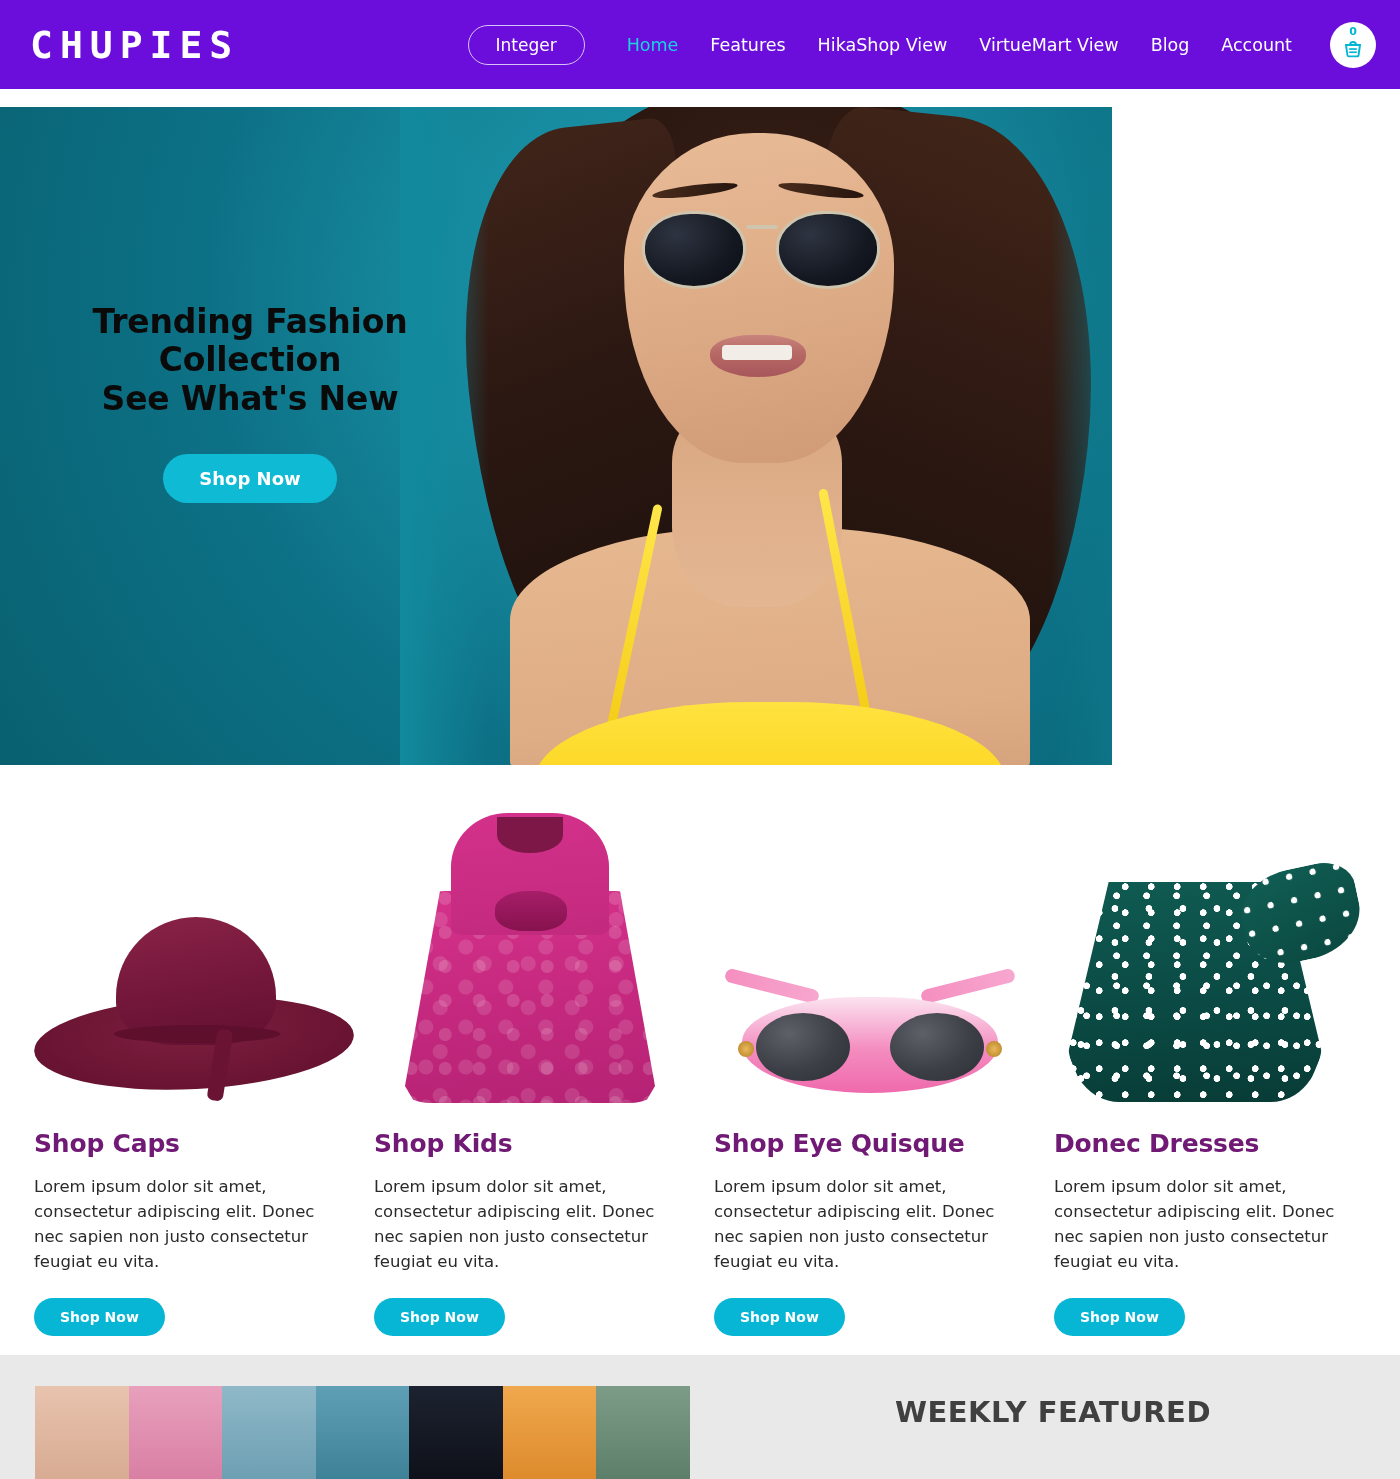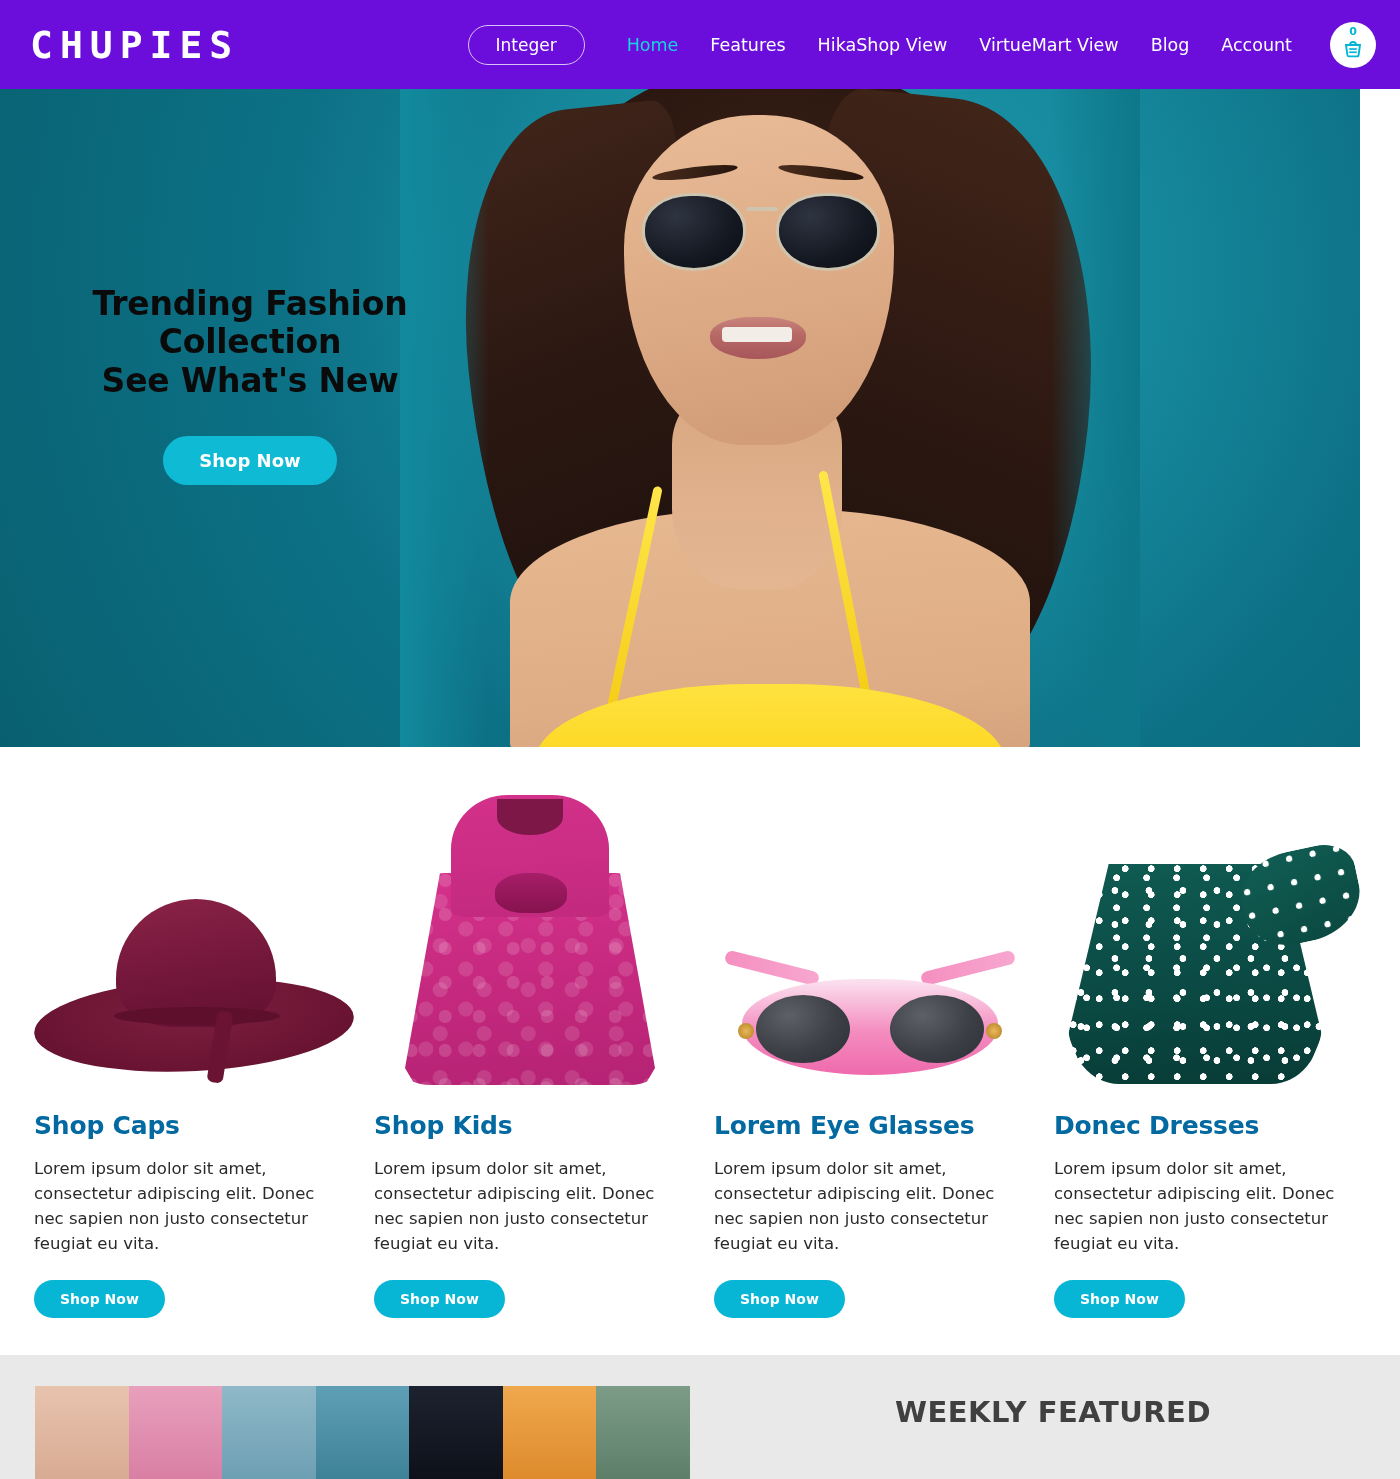--- a/index.html
+++ b/index.html
@@ -50,24 +50,25 @@
     cursor:pointer; position:relative; flex-shrink:0;
   }
   .cart-count{
     position:absolute; top:4px; left:0; right:0;
     text-align:center; font-size:11px; color:#00b6d4;
     font-weight:700; line-height:1;
   }
 
   
   .hero{
-    position:relative; width:1360px; height:658px;
+    position:relative; width:1112px; height:658px;
     overflow:hidden;
     background:
       radial-gradient(circle at 62% 28%, #1d9bb0 0%, #16889c 32%, #0d7186 58%, #08606f 100%);
+    margin-top: 18px;
   }
   .hero-photo{
     position:absolute; left:400px; top:0;
     width:740px; height:658px; overflow:hidden;
   }
   
   .m-hair-back{
     position:absolute; left:95px; top:-30px; width:560px; height:560px;
     background:radial-gradient(ellipse at 50% 40%, #3a2118 0%, #2b1710 55%, rgba(43,23,16,0) 72%);
     border-radius:50% 50% 46% 46%;
@@ -174,21 +175,21 @@
     width:1400px; background:#ffffff;
     display:flex; padding:38px 20px 0 20px; gap:0;
   }
   .cat{ width:340px; padding:0 14px; }
   .cat-imgbox{
     height:300px; display:flex;
     align-items:flex-end; justify-content:center;
     position:relative;
   }
   .cat-title{
-    font-size:25px; font-weight:700; color:#0369a1;
+    font-size:25px; font-weight:700; color:#701a75;
     margin-top:26px; letter-spacing:-0.2px;
   }
   .cat-desc{
     margin-top:16px; font-size:16.5px; color:#2a2a2a;
     line-height:1.52;
   }
   .cat-btn{
     margin-top:24px; display:inline-block;
     background:#06b6d4; color:#fff;
     font-size:14px; font-weight:700;
@@ -412,21 +413,21 @@
         <div class="sg-arm l"></div>
         <div class="sg-arm r"></div>
         <div class="sg-frame">
           <div class="sg-lens l"></div>
           <div class="sg-lens r"></div>
           <div class="sg-gem l"></div>
           <div class="sg-gem r"></div>
         </div>
       </div>
     </div>
-    <h3 class="cat-title">Lorem Eye Glasses</h3>
+    <h3 class="cat-title">Shop Eye Quisque</h3>
     <p class="cat-desc">Lorem ipsum dolor sit amet, consectetur adipiscing elit. Donec nec sapien non justo consectetur feugiat eu vita.</p>
     <button class="cat-btn">Shop Now</button>
   </div>
 
   <div class="cat">
     <div class="cat-imgbox">
       <div class="gskirt">
         <div class="gs-body"></div>
         <div class="gs-bow"></div>
       </div>

